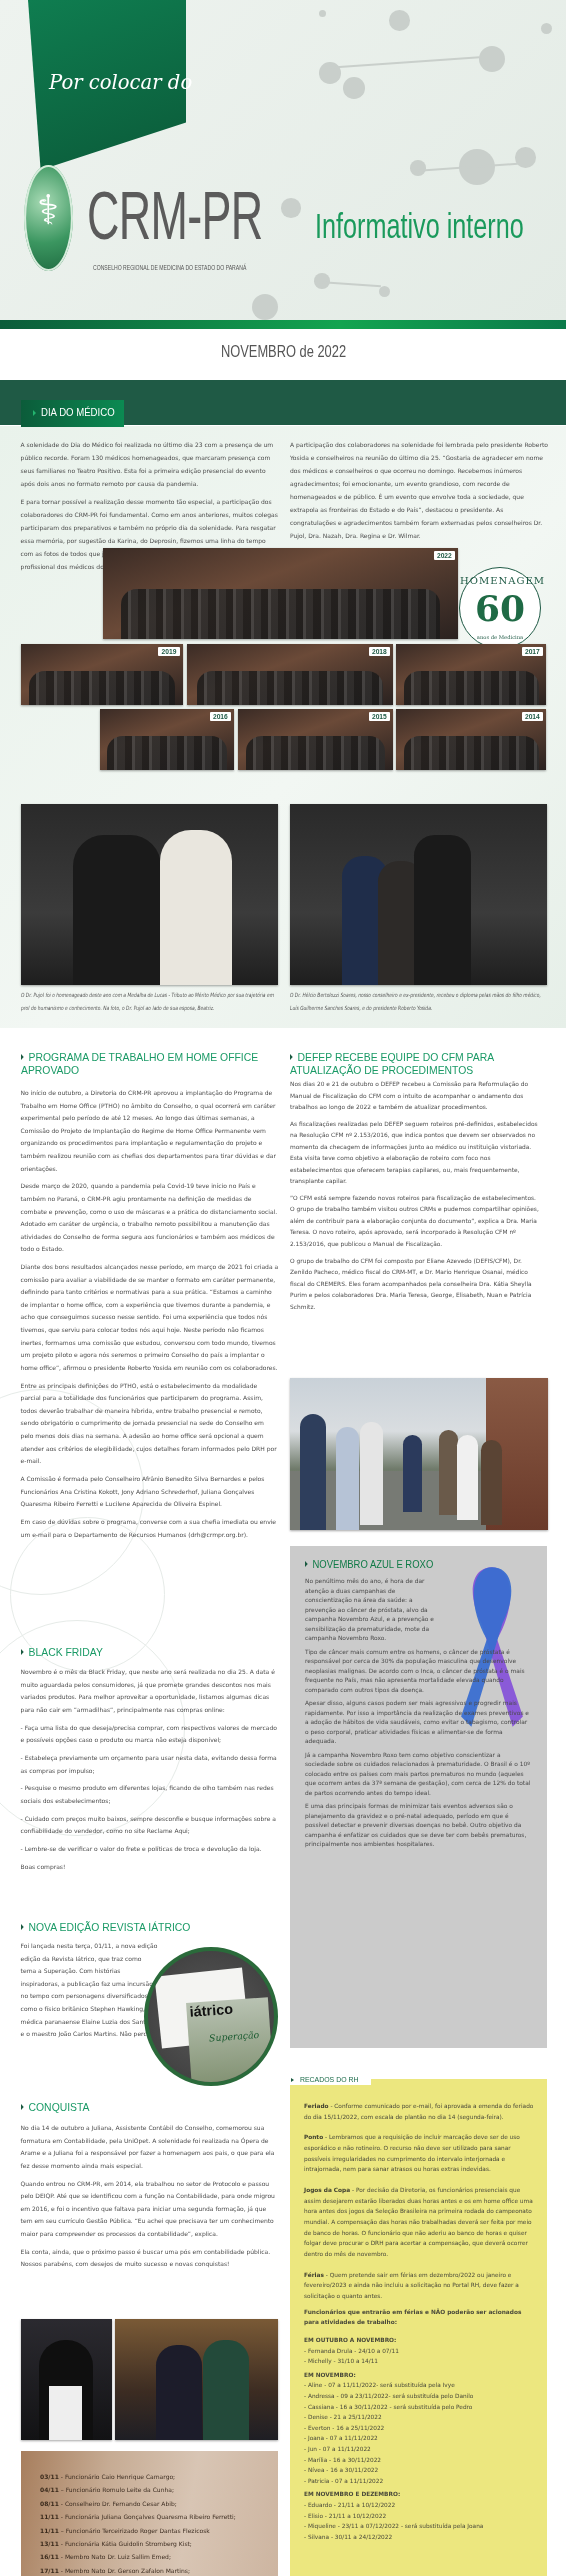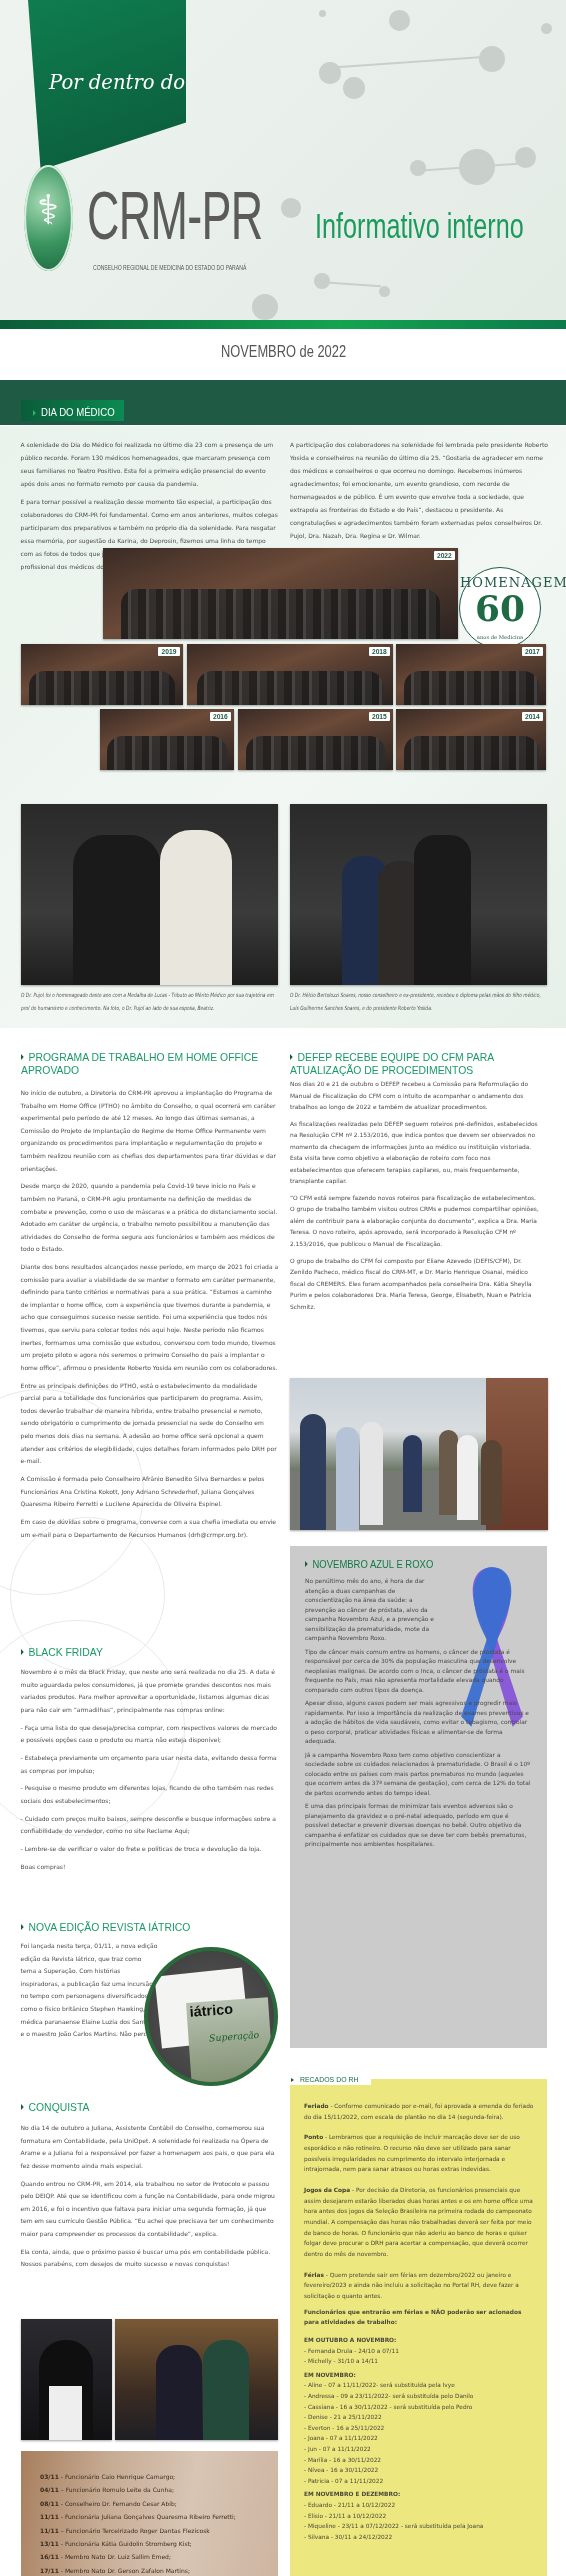--- a/index.html
+++ b/index.html
@@ -17,21 +17,21 @@
   .photo { position: absolute; box-shadow: 0 1px 2.1px rgba(0,0,0,0.35); overflow: hidden; }
   .photo-dark { background: linear-gradient(160deg, #3a2b25 0%, #6b4a38 40%, #2a2220 100%); }
   .photo-stage { background: linear-gradient(180deg, #2a2a2a 0%, #3b3b3b 60%, #1e1e1e 100%); }
   .photo-street { background: linear-gradient(180deg, #c9d1d8 0%, #d9dde0 35%, #6f7a6a 60%, #8b8a86 100%); }
   .year-badge { position: absolute; right: 3.1px; top: 3.1px; background: #ffffff; color: #1f5a45; font-weight: bold; font-size: 6.7px; padding: 1px 3.1px; border-radius: 1px; }
   .photo .silhouettes { position: absolute; left: 5%; right: 5%; bottom: 0; height: 55%; background: repeating-linear-gradient(90deg, #1b1b1b 0 7.2px, #444 7.2px 10.3px, #2c2c2c 10.3px 17.5px); opacity: 0.85; border-radius: 15.5px 15.5px 0 0; }
 
   .caption { position: absolute; font-family: "DejaVu Sans Condensed", "DejaVu Sans", sans-serif; font-style: italic; font-size: 5.7px; line-height: 13px; color: #555; transform: scaleX(0.86); transform-origin: left; }
 
   .seal { position: absolute; width: 82px; height: 82px; border-radius: 50%; border: 1.5px solid #1f5a45; background: #fff; text-align: center; }
-  .seal .s-top { position: absolute; top: 7.2px; left: 0; width: 100%; font-family: "DejaVu Serif", serif; color: #1f5a45; font-size: 13px; letter-spacing: 1px; }
+  .seal .s-top { position: absolute; top: 7.2px; left: 0; width: 100%; font-family: "DejaVu Serif", serif; color: #1f5a45; font-size: 10px; letter-spacing: 1px; }
   .seal .s-num { position: absolute; top: 18.5px; left: 0; width: 100%; font-family: "DejaVu Serif", serif; color: #1f6a45; font-size: 36px; font-weight: bold; }
   .seal .s-bot { position: absolute; bottom: 8.2px; left: 0; width: 100%; font-family: "DejaVu Serif", serif; color: #1f5a45; font-size: 5.2px; }
 
   .azul-box { position: absolute; background: #cbcbcb; }
   .azul-text { position: absolute; font-family: "DejaVu Sans", sans-serif; font-size: 5.9px; line-height: 9.5px; color: #4a4a4a; }
   .azul-text p { margin-bottom: 4.1px; }
 
   .rh-box { position: absolute; background: #ece77f; }
   .rh-tab { position: absolute; background: #ffffff; color: #1a6a48; font-size: 7.7px; padding: 2.1px 5.2px 0 11.3px; height: 12.4px; }
   .rh-tab .tri { position: absolute; left: 2.1px; top: 4.6px; width: 0; height: 0; border-top: 2.6px solid transparent; border-bottom: 2.6px solid transparent; border-left: 3.1px solid #1a5a40; }
@@ -63,39 +63,39 @@
   <div class="net-node" style="left:515px;top:147px;width:20.6px;height:20.6px;"></div>
   <div class="net-node" style="left:281px;top:198px;width:19.6px;height:19.6px;"></div>
   <div class="net-node" style="left:314px;top:273px;width:15.5px;height:15.5px;"></div>
   <div class="net-node" style="left:379px;top:286px;width:11.3px;height:11.3px;"></div>
   <div class="net-node" style="left:252px;top:294px;width:26px;height:26px;"></div>
   <div class="net-line" style="left:325px;top:67px;width:155px;transform:rotate(-4deg);"></div>
   <div class="net-line" style="left:415px;top:170px;width:103px;transform:rotate(-4deg);"></div>
   <div class="net-line" style="left:319px;top:281px;width:62px;transform:rotate(4deg);"></div>
 
   <div class="abs" style="left:28px;top:0;width:158px;height:170px;background:linear-gradient(160deg,#0f7d50,#0b5a39);clip-path:polygon(0 0,100% 0,100% 72%,8% 100%);"></div>
-  <div class="abs" style="left:49px;top:71px;font-family:'DejaVu Serif',serif;font-style:italic;font-size:19.6px;color:#fff;">Por dentro do</div>
+  <div class="abs" style="left:49px;top:71px;font-family:'DejaVu Serif',serif;font-style:italic;font-size:19.6px;color:#fff;">Por colocar do</div>
 
   <div class="abs" style="left:24px;top:165px;width:49px;height:106px;border-radius:50%;background:radial-gradient(circle at 40% 35%,#a7dab4,#3b9660 55%,#1e6a40);box-shadow:inset 0 0 0 2.1px #d7ecdc;">
     <span style="position:absolute;left:13px;top:25px;font-family:'DejaVu Serif',serif;font-size:41px;color:#fff;line-height:1;">⚕</span>
   </div>
   <div class="abs" style="left:87px;top:181px;font-size:68px;color:#5b5b5b;line-height:1;transform:scaleX(0.66);transform-origin:left;letter-spacing:-1px;">CRM-PR</div>
   <div class="abs" style="left:93px;top:264px;font-size:6.4px;color:#555;transform:scaleX(0.8);transform-origin:left;white-space:nowrap;">CONSELHO REGIONAL DE MEDICINA DO ESTADO DO PARANÁ</div>
   <div class="abs" style="left:315px;top:206px;font-size:35px;color:#1a9a5c;transform:scaleX(0.72);transform-origin:left;white-space:nowrap;">Informativo interno</div>
 </div>
 <div class="abs" style="left:0;top:320px;width:567px;height:9.3px;background:linear-gradient(90deg,#0b5c3a,#13a450 60%,#0b7a4a);"></div>
 
 <div class="abs" style="left:0;top:342px;width:567px;text-align:center;font-size:16.5px;color:#555;transform:scaleX(0.78);">NOVEMBRO de 2022</div>
 
 <div class="abs" style="left:0;top:380px;width:567px;height:45px;background:#1f5a45;"></div>
 <div class="abs" style="left:0;top:426px;width:567px;height:603px;background:linear-gradient(135deg,#e9f2eb 0%,#f2f7f3 55%,#e6efe8 100%);"></div>
 
 <div class="abs" style="left:20.6px;top:205px;"></div>
 
-<div class="abs" style="left:20.6px;top:400px;width:103px;height:21px;background:linear-gradient(90deg,#0b5c3a,#0b8a52);">
+<div class="abs" style="left:20.6px;top:400px;width:103px;height:27px;background:linear-gradient(90deg,#0b5c3a,#0b8a52);">
   <span style="position:absolute;left:12px;top:9.8px;width:0;height:0;border-top:3.6px solid transparent;border-bottom:3.6px solid transparent;border-left:3.6px solid #23b46e;"></span>
   <span style="position:absolute;left:20.6px;top:6.2px;color:#fff;font-size:11.3px;white-space:nowrap;transform:scaleX(0.85);transform-origin:left;">DIA DO MÉDICO</span>
 </div>
 
 <div class="para" style="left:20.6px;top:438px;width:258px;">
   <p>A solenidade do Dia do Médico foi realizada no último dia 23 com a presença de um público recorde. Foram 130 médicos homenageados, que marcaram presença com seus familiares no Teatro Positivo. Esta foi a primeira edição presencial do evento após dois anos no formato remoto por causa da pandemia.</p>
   <p>E para tornar possível a realização desse momento tão especial, a participação dos colaboradores do CRM-PR foi fundamental. Como em anos anteriores, muitos colegas participaram dos preparativos e também no próprio dia da solenidade. Para resgatar essa memória, por sugestão da Karina, do Deprosin, fizemos uma linha do tempo com as fotos de todos que já participaram dessa passagem ímpar na vida profissional dos médicos do Paraná nos últimos anos:</p>
 </div>
 <div class="para" style="left:290px;top:438px;width:258px;">
   <p>A participação dos colaboradores na solenidade foi lembrada pelo presidente Roberto Yosida e conselheiros na reunião do último dia 25. “Gostaria de agradecer em nome dos médicos e conselheiros o que ocorreu no domingo. Recebemos inúmeros agradecimentos; foi emocionante, um evento grandioso, com recorde de homenageados e de público. É um evento que envolve toda a sociedade, que extrapola as fronteiras do Estado e do País”, destacou o presidente. As congratulações e agradecimentos também foram externadas pelos conselheiros Dr. Pujol, Dra. Nazah, Dra. Regina e Dr. Wilmar.</p>

